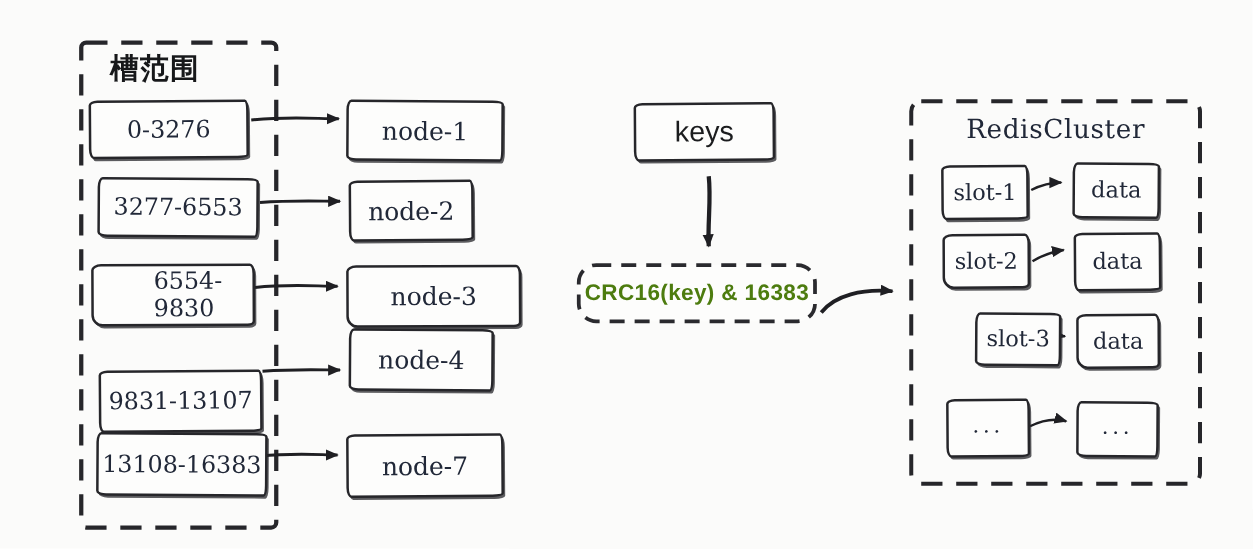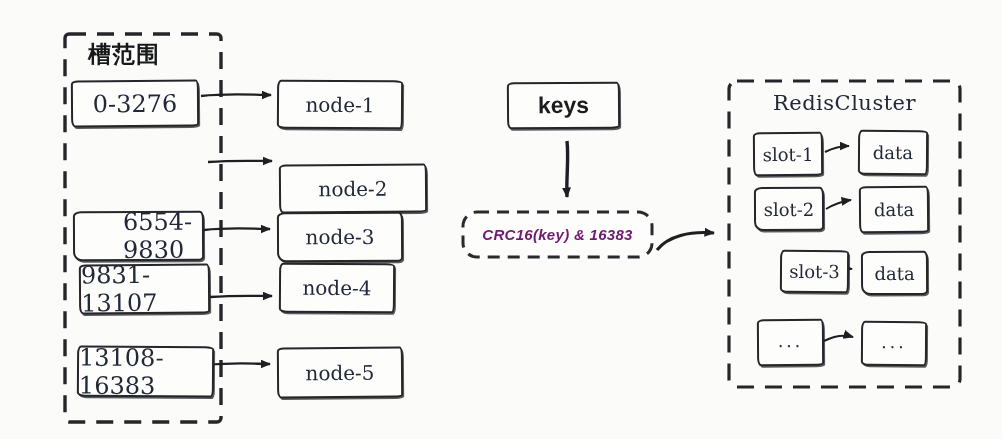--- a/index.html
+++ b/index.html
@@ -15,34 +15,34 @@
     position:absolute;z-index:2;box-sizing:border-box;
     display:flex;align-items:center;justify-content:center;
     border:2.6px solid #26262a;
     background:#fdfdfc;
     color:#212838;
     box-shadow:1.5px 2px 0 -0.5px rgba(38,38,42,.75);
   }
   .r1{border-radius:7px 3px 9px 4px / 4px 9px 3px 8px; transform:rotate(-0.4deg);}
   .r2{border-radius:4px 9px 3px 8px / 8px 3px 9px 4px; transform:rotate(0.35deg);}
   .r3{border-radius:8px 4px 6px 9px / 5px 8px 4px 9px; transform:rotate(-0.25deg);}
-  .slot-box{font-size:24px;}
+  .slot-box{font-size:19px;}
   .node-box{font-size:20px;}
   .mini-box{font-size:18px;}
   .dots{letter-spacing:3px;font-size:17px;padding-bottom:4px;}
   .keys-box{
     font-family:"Liberation Sans", sans-serif;
-    font-weight:700;font-size:23px;color:#1b1c1e;text-align:center;
+    font-weight:400;font-size:23px;color:#1b1c1e;text-align:center;
   }
   .crc-label{
     position:absolute;z-index:2;box-sizing:border-box;
     display:flex;align-items:center;justify-content:center;
     font-family:"Liberation Sans", sans-serif;
-    font-weight:700;font-size:15px;letter-spacing:.3px;color:#701a75;
-    background:transparent;border:none;font-style:italic;
+    font-weight:700;font-size:18px;letter-spacing:.3px;color:#4d7c0f;
+    background:transparent;border:none;
   }
   .group-title{
     position:absolute;z-index:2;color:#17181a;
     font-weight:700;
   }
   .slot-range-title{
     left:88px;top:39px;width:120px;
     font-family:"Liberation Sans", sans-serif;
     font-size:23px;letter-spacing:1px;
   }
@@ -83,29 +83,30 @@
     <path d="M825,152 C835,147 843,146 849,146" fill="none" stroke="#1f1f23" stroke-width="2" marker-end="url(#ah)"></path>
     <path d="M826,209 C836,203 844,201 851,200" fill="none" stroke="#1f1f23" stroke-width="2" marker-end="url(#ah)"></path>
     <path d="M826,272 C836,268 844,268 852,269" fill="none" stroke="#1f1f23" stroke-width="2" marker-end="url(#ah)"></path>
     <path d="M824,341 C836,335 846,335 853,337" fill="none" stroke="#1f1f23" stroke-width="2" marker-end="url(#ah)"></path>
   </svg>
 
   <div class="group-title cluster-title">RedisCluster</div>
   <div class="group-title slot-range-title">槽范围</div>
 
   <div class="box slot-box r1" style="left:71px;top:80px;width:128px;height:47px;">0-3276</div>
+  <div class="box slot-box r2" style="left:78px;top:142px;width:129px;height:48px;">3277-6553</div>
   <div class="box slot-box r3" style="left:73px;top:211px;width:131px;height:50px;padding-left:48px;">6554-9830</div>
-  <div class="box slot-box r1" style="left:79px;top:264px;width:131px;height:50px;">9831-13107</div>
+  <div class="box slot-box r1" style="left:79px;top:296px;width:131px;height:50px;">9831-13107</div>
   <div class="box slot-box r2" style="left:77px;top:346px;width:137px;height:51px;">13108-16383</div>
 
   <div class="box node-box r2" style="left:277px;top:80px;width:126px;height:49px;">node-1</div>
-  <div class="box node-box r1" style="left:279px;top:144px;width:148px;height:49px;margin-top:20px;">node-2</div>
-  <div class="box node-box r3" style="left:277px;top:212px;width:126px;height:50px;">node-3</div>
+  <div class="box node-box r1" style="left:279px;top:144px;width:100px;height:49px;">node-2</div>
+  <div class="box node-box r3" style="left:277px;top:212px;width:140px;height:50px;">node-3</div>
   <div class="box node-box r2" style="left:279px;top:263px;width:116px;height:50px;">node-4</div>
-  <div class="box node-box r1" style="left:277px;top:347px;width:126px;height:51px;">node-5</div>
+  <div class="box node-box r1" style="left:277px;top:347px;width:126px;height:51px;">node-7</div>
 
   <div class="box keys-box r1" style="left:507px;top:82px;width:113px;height:47px;">keys</div>
   <div class="crc-label" style="left:463px;top:212px;width:189px;height:45px;">CRC16(key) &amp; 16383</div>
 
   <div class="box mini-box r1" style="left:753px;top:132px;width:70px;height:44px;">slot-1</div>
   <div class="box mini-box r2" style="left:858px;top:130px;width:70px;height:45px;">data</div>
 
   <div class="box mini-box r3" style="left:754px;top:187px;width:70px;height:44px;">slot-2</div>
   <div class="box mini-box r1" style="left:859px;top:186px;width:70px;height:47px;">data</div>
 

